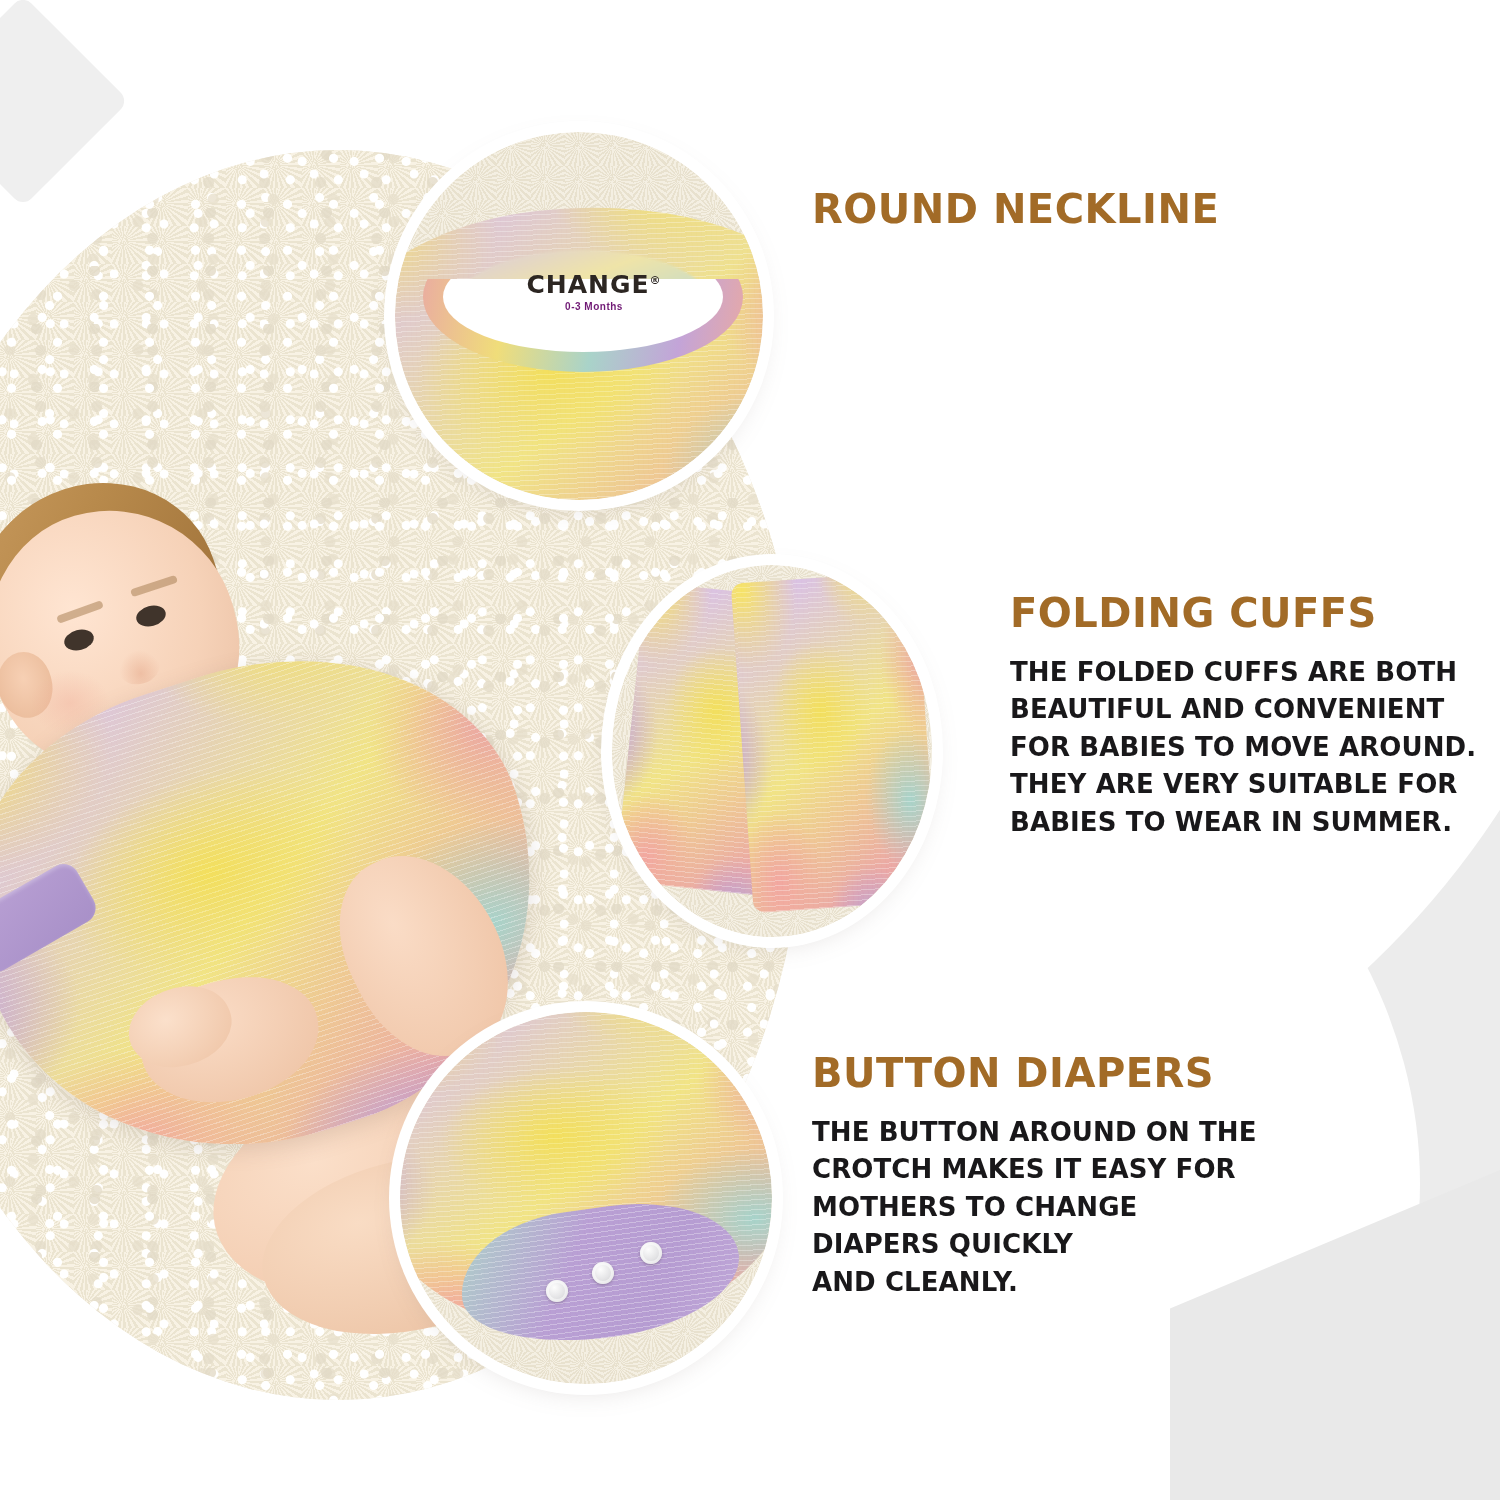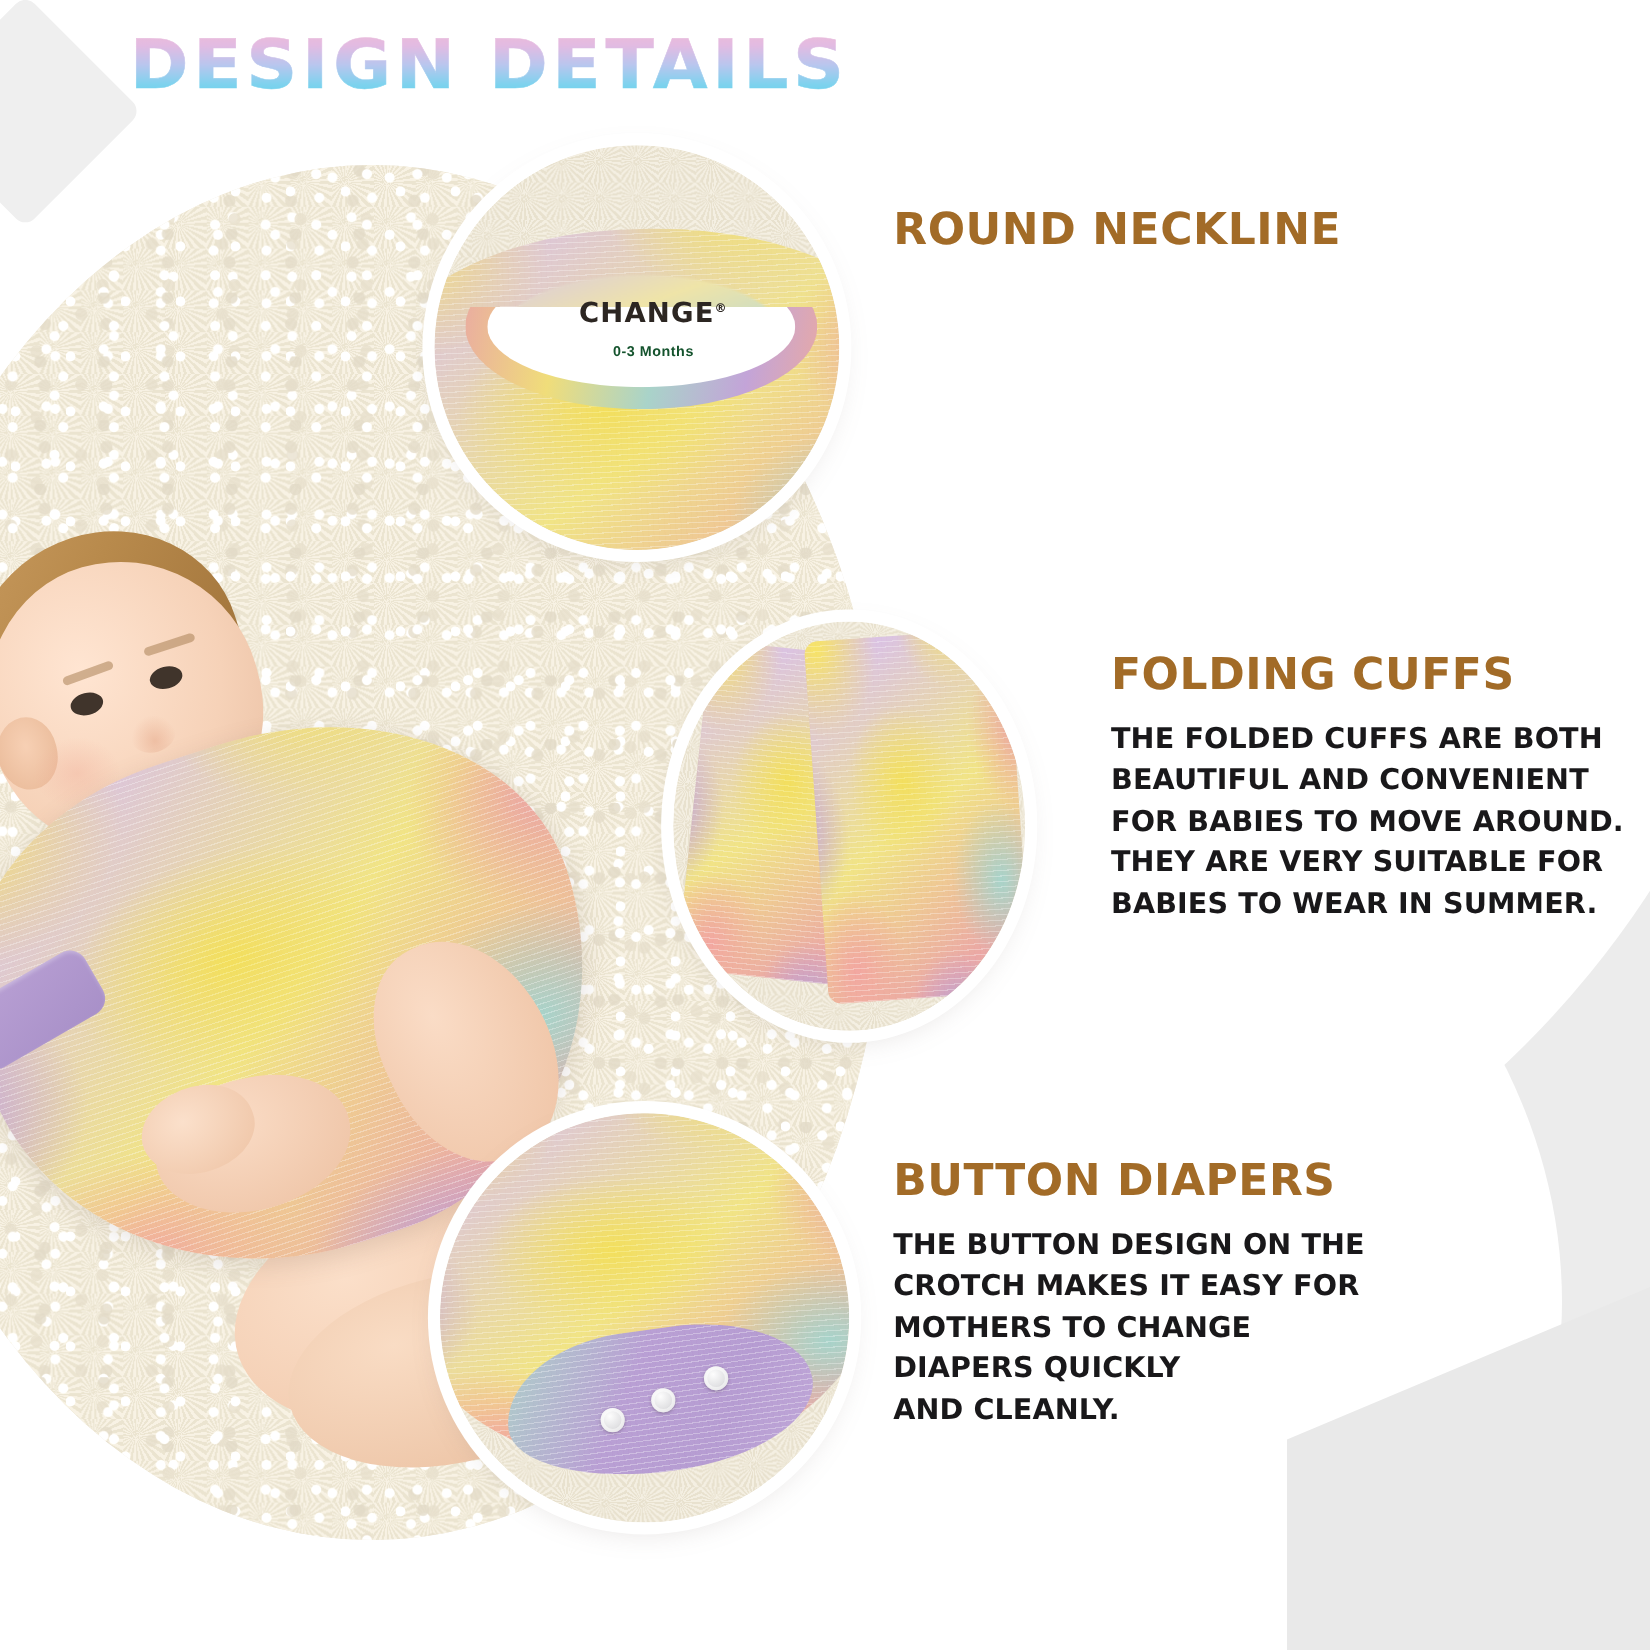--- a/index.html
+++ b/index.html
@@ -306,23 +306,23 @@
   }
   .brand {
     font-family:"DejaVu Sans", sans-serif;
     font-size:25px; font-weight:bold; letter-spacing:1px;
     color:#2c2622;
     line-height:1;
     text-shadow:0 1px 0 rgba(255,255,255,.5);
   }
   .brand sup { font-size:11px; vertical-align:super; }
   .size-txt {
-    margin-top:15px;
+    margin-top:4px;
     font-family:"Liberation Sans", sans-serif;
-    font-size:13px; font-weight:bold; color:#14532d;
+    font-size:10px; font-weight:bold; color:#701a75;
     letter-spacing:.5px;
   }
 
   
   .cuff-art { position:absolute; inset:0; }
   .cuff-piece {
     position:absolute;
     border-radius:12px;
     overflow:hidden;
   }
@@ -387,23 +387,20 @@
 <body>
 
 <div id="stage">
 
   <div class="bg-grey-top"></div>
   <div class="bg-white-blob"></div>
   <div class="bg-white-lower"></div>
   <div class="bg-corner-wedge"></div>
   <div class="bg-chevron"></div>
 
-  <div class="title-wrap">
-    <div class="title">DESIGN DETAILS</div>
-  </div>
 
   <div class="photo">
     <div class="rug"></div>
     <div class="baby">
       <div class="hair"></div>
       <div class="head"></div>
       <div class="hair2"></div>
       <div class="ear"></div>
       <div class="cheek"></div>
       <div class="brow l"></div>
@@ -486,20 +483,20 @@
     <h2>FOLDING CUFFS</h2>
     <p>THE FOLDED CUFFS ARE BOTH
 BEAUTIFUL AND CONVENIENT
 FOR BABIES TO MOVE AROUND.
 THEY ARE VERY SUITABLE FOR
 BABIES TO WEAR IN SUMMER.</p>
   </div>
 
   <div class="block" id="block-button">
     <h2>BUTTON DIAPERS</h2>
-    <p>THE BUTTON DESIGN ON THE
+    <p>THE BUTTON AROUND ON THE
 CROTCH MAKES IT EASY FOR
 MOTHERS TO CHANGE
 DIAPERS QUICKLY
 AND CLEANLY.</p>
   </div>
 
 </div>
 
 </body></html>

